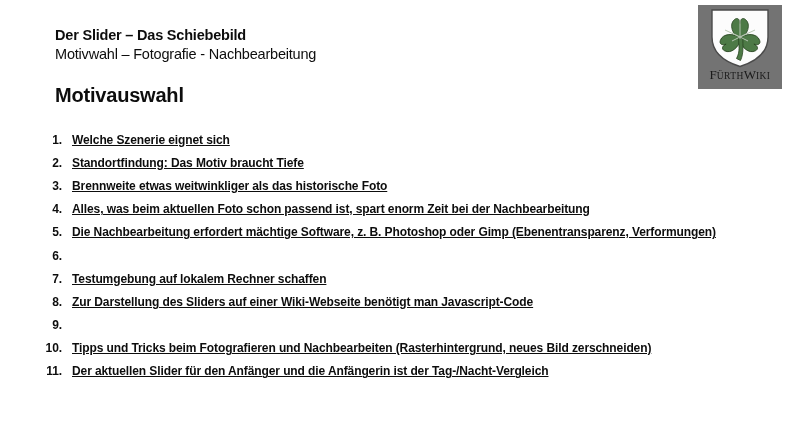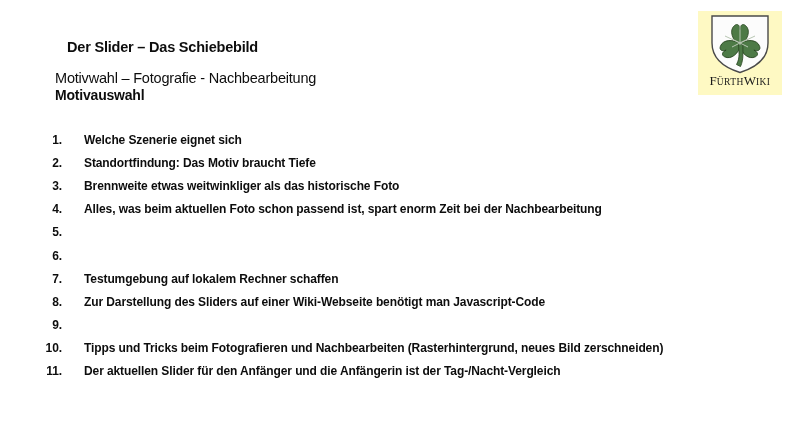--- a/index.html
+++ b/index.html
@@ -16,21 +16,21 @@
     color: #000000;
   }
 
   
   .title-block {
     position: absolute;
     left: 55px;
     top: 26px;
   }
   .slide-title {
-    margin: 12px;
+    margin: 0;
     font-size: 14.5px;
     font-weight: bold;
     letter-spacing: -0.2px;
     line-height: 19px;
     color: #0d0d0d;
   }
   .slide-subtitle {
     margin: 0;
     font-size: 14.5px;
     font-weight: normal;
@@ -38,21 +38,21 @@
     line-height: 19px;
     color: #0d0d0d;
   }
 
   
   .section-heading {
     position: absolute;
     left: 55px;
     top: 87px;
     margin: 0;
-    font-size: 14px;
+    font-size: 20px;
     font-weight: bold;
     letter-spacing: -0.2px;
     line-height: 17px;
     color: #0d0d0d;
   }
 
   
   .topic-list {
     position: absolute;
     left: 45px;
@@ -71,31 +71,32 @@
     letter-spacing: -0.1px;
     color: #0d0d0d;
     white-space: nowrap;
   }
   .topic-list .num {
     flex: none;
     width: 17px;
     text-align: right;
   }
   .topic-list .txt {
-    margin-left: 22px;
+    margin-left: 10px;
+    text-decoration: underline;
   }
 
   
   .logo {
     position: absolute;
     left: 698px;
-    top: 11px;
+    top: 5px;
     width: 84px;
     height: 84px;
-    background: #fef9c3;
+    background: #737373;
     text-align: center;
   }
   .logo svg {
     display: block;
     margin: 2px auto 0 auto;
   }
   .logo-text {
     margin-top: -2px;
     font-family: "Liberation Serif", serif;
     color: #1a1a1a;
@@ -152,20 +153,21 @@
   <li>
     <span class="num">3.</span>
     <span class="txt">Brennweite etwas weitwinkliger als das historische Foto</span>
   </li>
   <li>
     <span class="num">4.</span>
     <span class="txt">Alles, was beim aktuellen Foto schon passend ist, spart enorm Zeit bei der Nachbearbeitung</span>
   </li>
   <li>
     <span class="num">5.</span>
+    <span class="txt">Die Nachbearbeitung erfordert mächtige Software, z. B. Photoshop oder Gimp (Ebenentransparenz, Verformungen)</span>
   </li>
   <li>
     <span class="num">6.</span>
   </li>
   <li>
     <span class="num">7.</span>
     <span class="txt">Testumgebung auf lokalem Rechner schaffen</span>
   </li>
   <li>
     <span class="num">8.</span>

